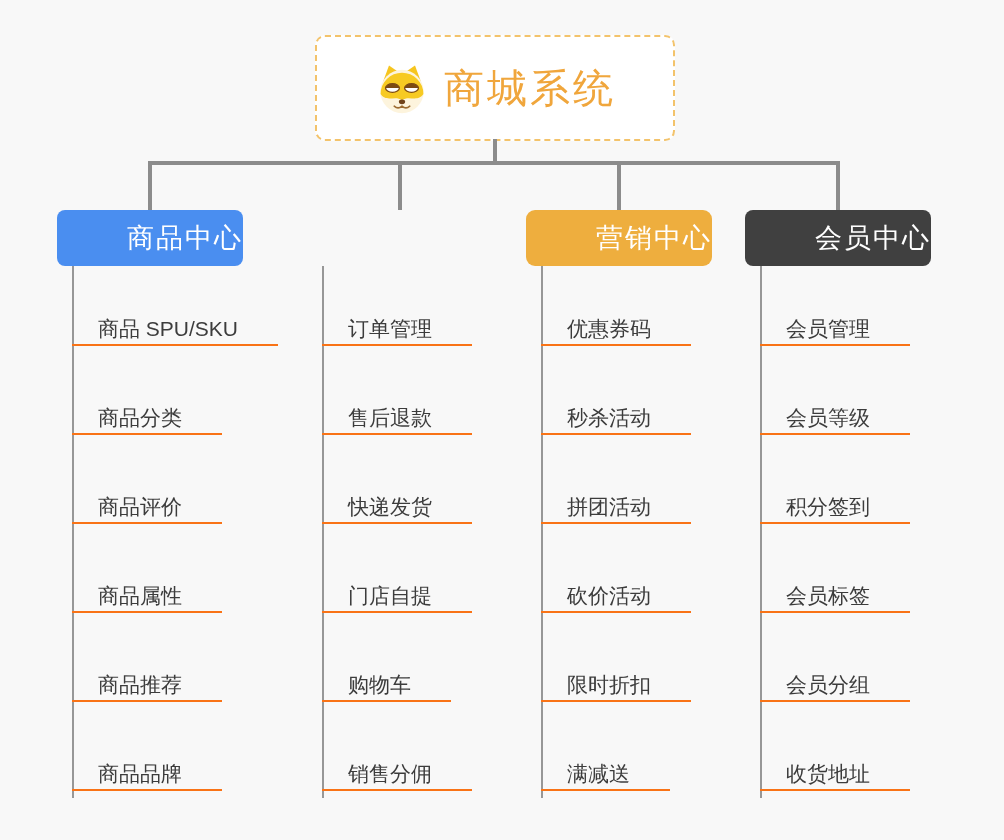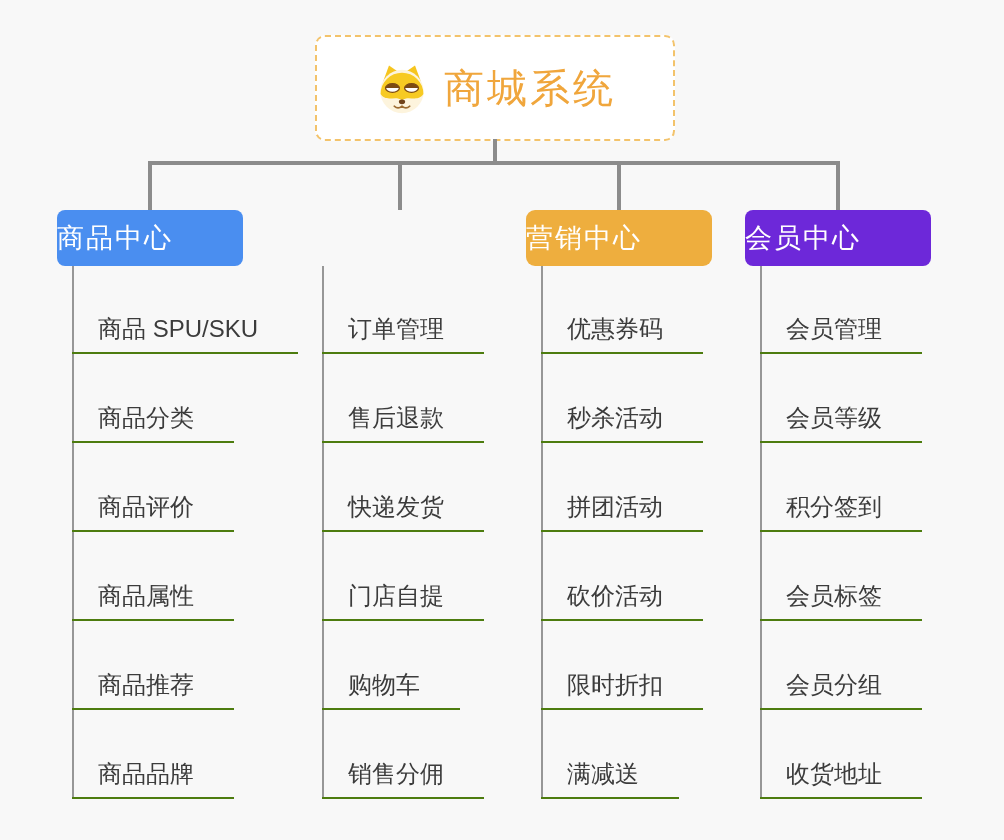--- a/index.html
+++ b/index.html
@@ -22,30 +22,30 @@
   .root-stub{left:493px;top:139px;height:26px;}
   .hstub{top:165px;height:45px;}
   .hs0{left:148px}.hs1{left:398px}.hs2{left:617px}.hs3{left:836px}
 
   .vline{position:absolute;top:266px;height:532px;width:2px;background:#979797;}
   .v0{left:72px}.v1{left:322px}.v2{left:541px}.v3{left:760px}
 
   
   .hdr{
     position:absolute;top:210px;width:186px;height:56px;border-radius:8px;
-    color:#ffffff;font-size:27px;letter-spacing:2px;line-height:56px;text-align:left;
+    color:#ffffff;font-size:27px;letter-spacing:2px;line-height:56px;text-align:right;
     white-space:nowrap;
   }
   .h0{left:57px}.h1{left:307px}.h2{left:526px}.h3{left:745px}
 
   
   .leaf{
     position:absolute;display:inline-block;white-space:nowrap;
-    font-size:24px;line-height:30px;color:#3c3c3c;
-    padding:0 40px 8px 26px;border-bottom:2px solid #4d7c0f;
+    font-size:21px;line-height:30px;color:#3c3c3c;
+    padding:0 40px 0 26px;border-bottom:2px solid #f97316;
   }
   .c0{left:72px}.c1{left:322px}.c2{left:541px}.c3{left:760px}
   .r0{top:314px}.r1{top:403px}.r2{top:492px}.r3{top:581px}.r4{top:670px}.r5{top:759px}
 </style>
 </head>
 <body>
 
 <div class="canvas">
 
   <div class="root-node">
@@ -74,21 +74,21 @@
   <div class="stub hstub hs1"></div>
   <div class="stub hstub hs2"></div>
   <div class="stub hstub hs3"></div>
   <div class="vline v0"></div>
   <div class="vline v1"></div>
   <div class="vline v2"></div>
   <div class="vline v3"></div>
 
   <div class="hdr h0" style="background: rgb(74, 142, 240);">商品中心</div>
   <div class="hdr h2" style="background: rgb(238, 174, 62); border-radius: 9px;">营销中心</div>
-  <div class="hdr h3" style="background: #6d28d9;">会员中心</div>
+  <div class="hdr h3" style="background: #404040;">会员中心</div>
 
   <div class="leaf c0 r0">商品 SPU/SKU</div>
   <div class="leaf c0 r1">商品分类</div>
   <div class="leaf c0 r2">商品评价</div>
   <div class="leaf c0 r3">商品属性</div>
   <div class="leaf c0 r4">商品推荐</div>
   <div class="leaf c0 r5">商品品牌</div>
 
   <div class="leaf c1 r0">订单管理</div>
   <div class="leaf c1 r1">售后退款</div>

